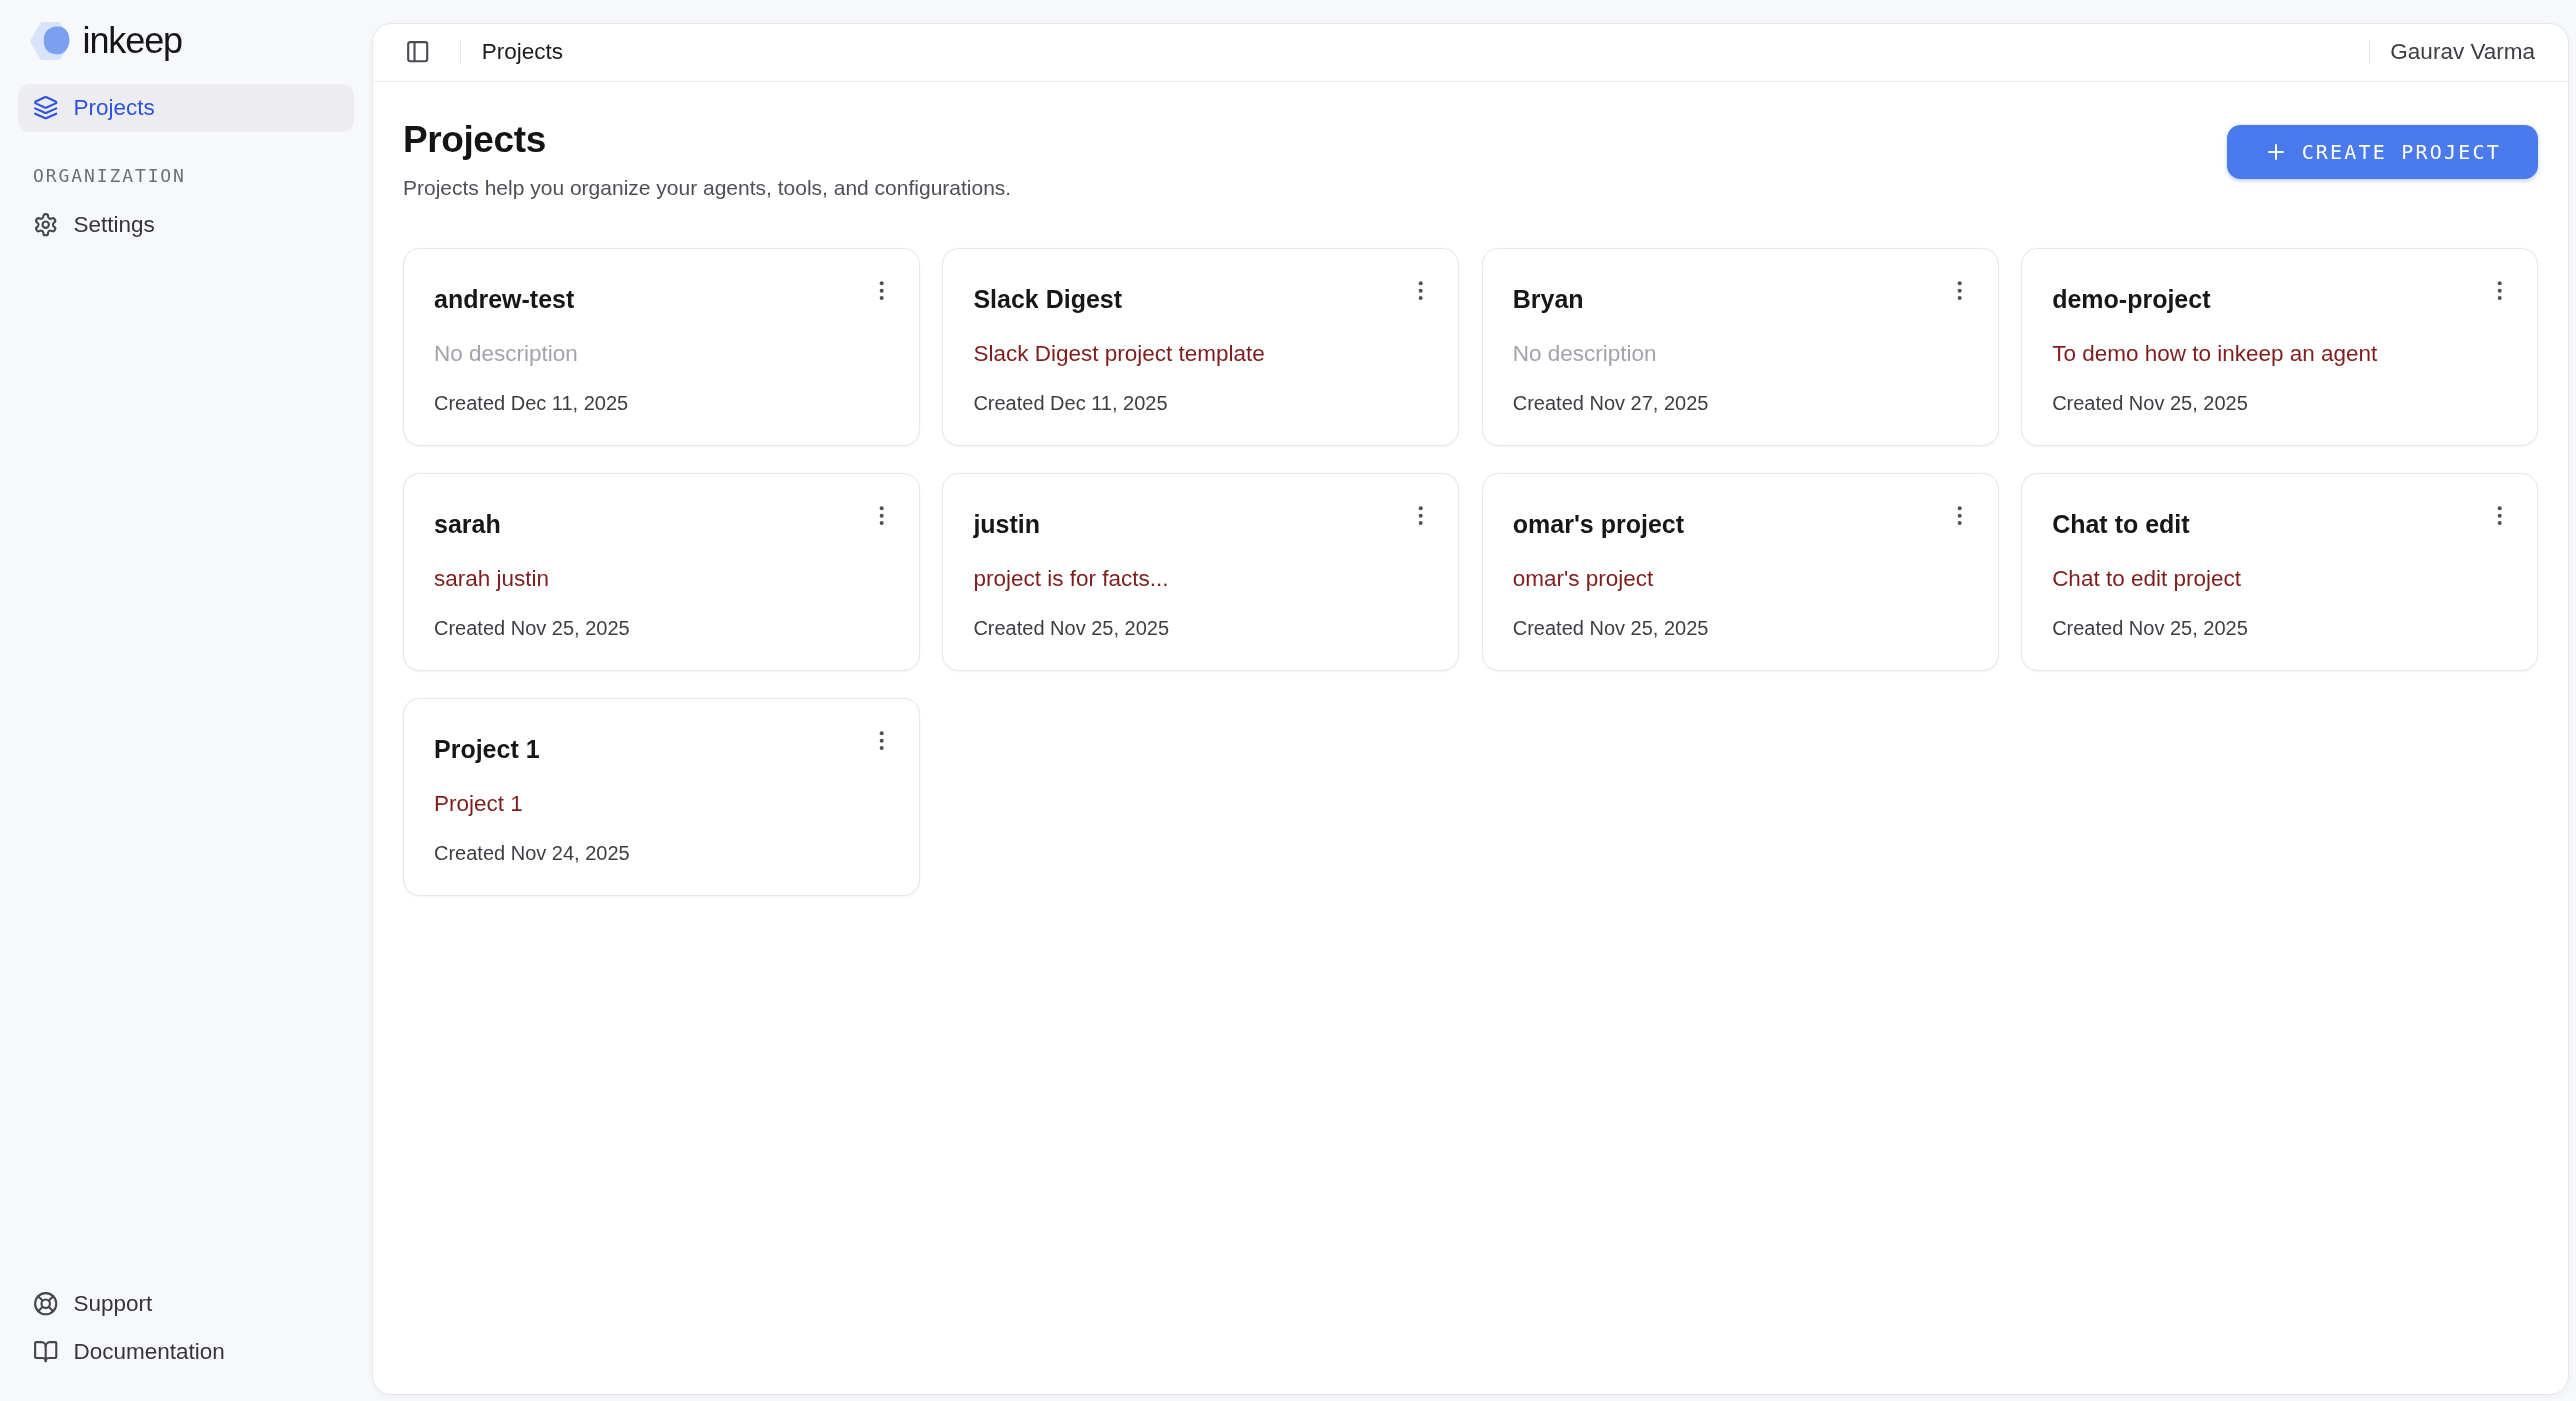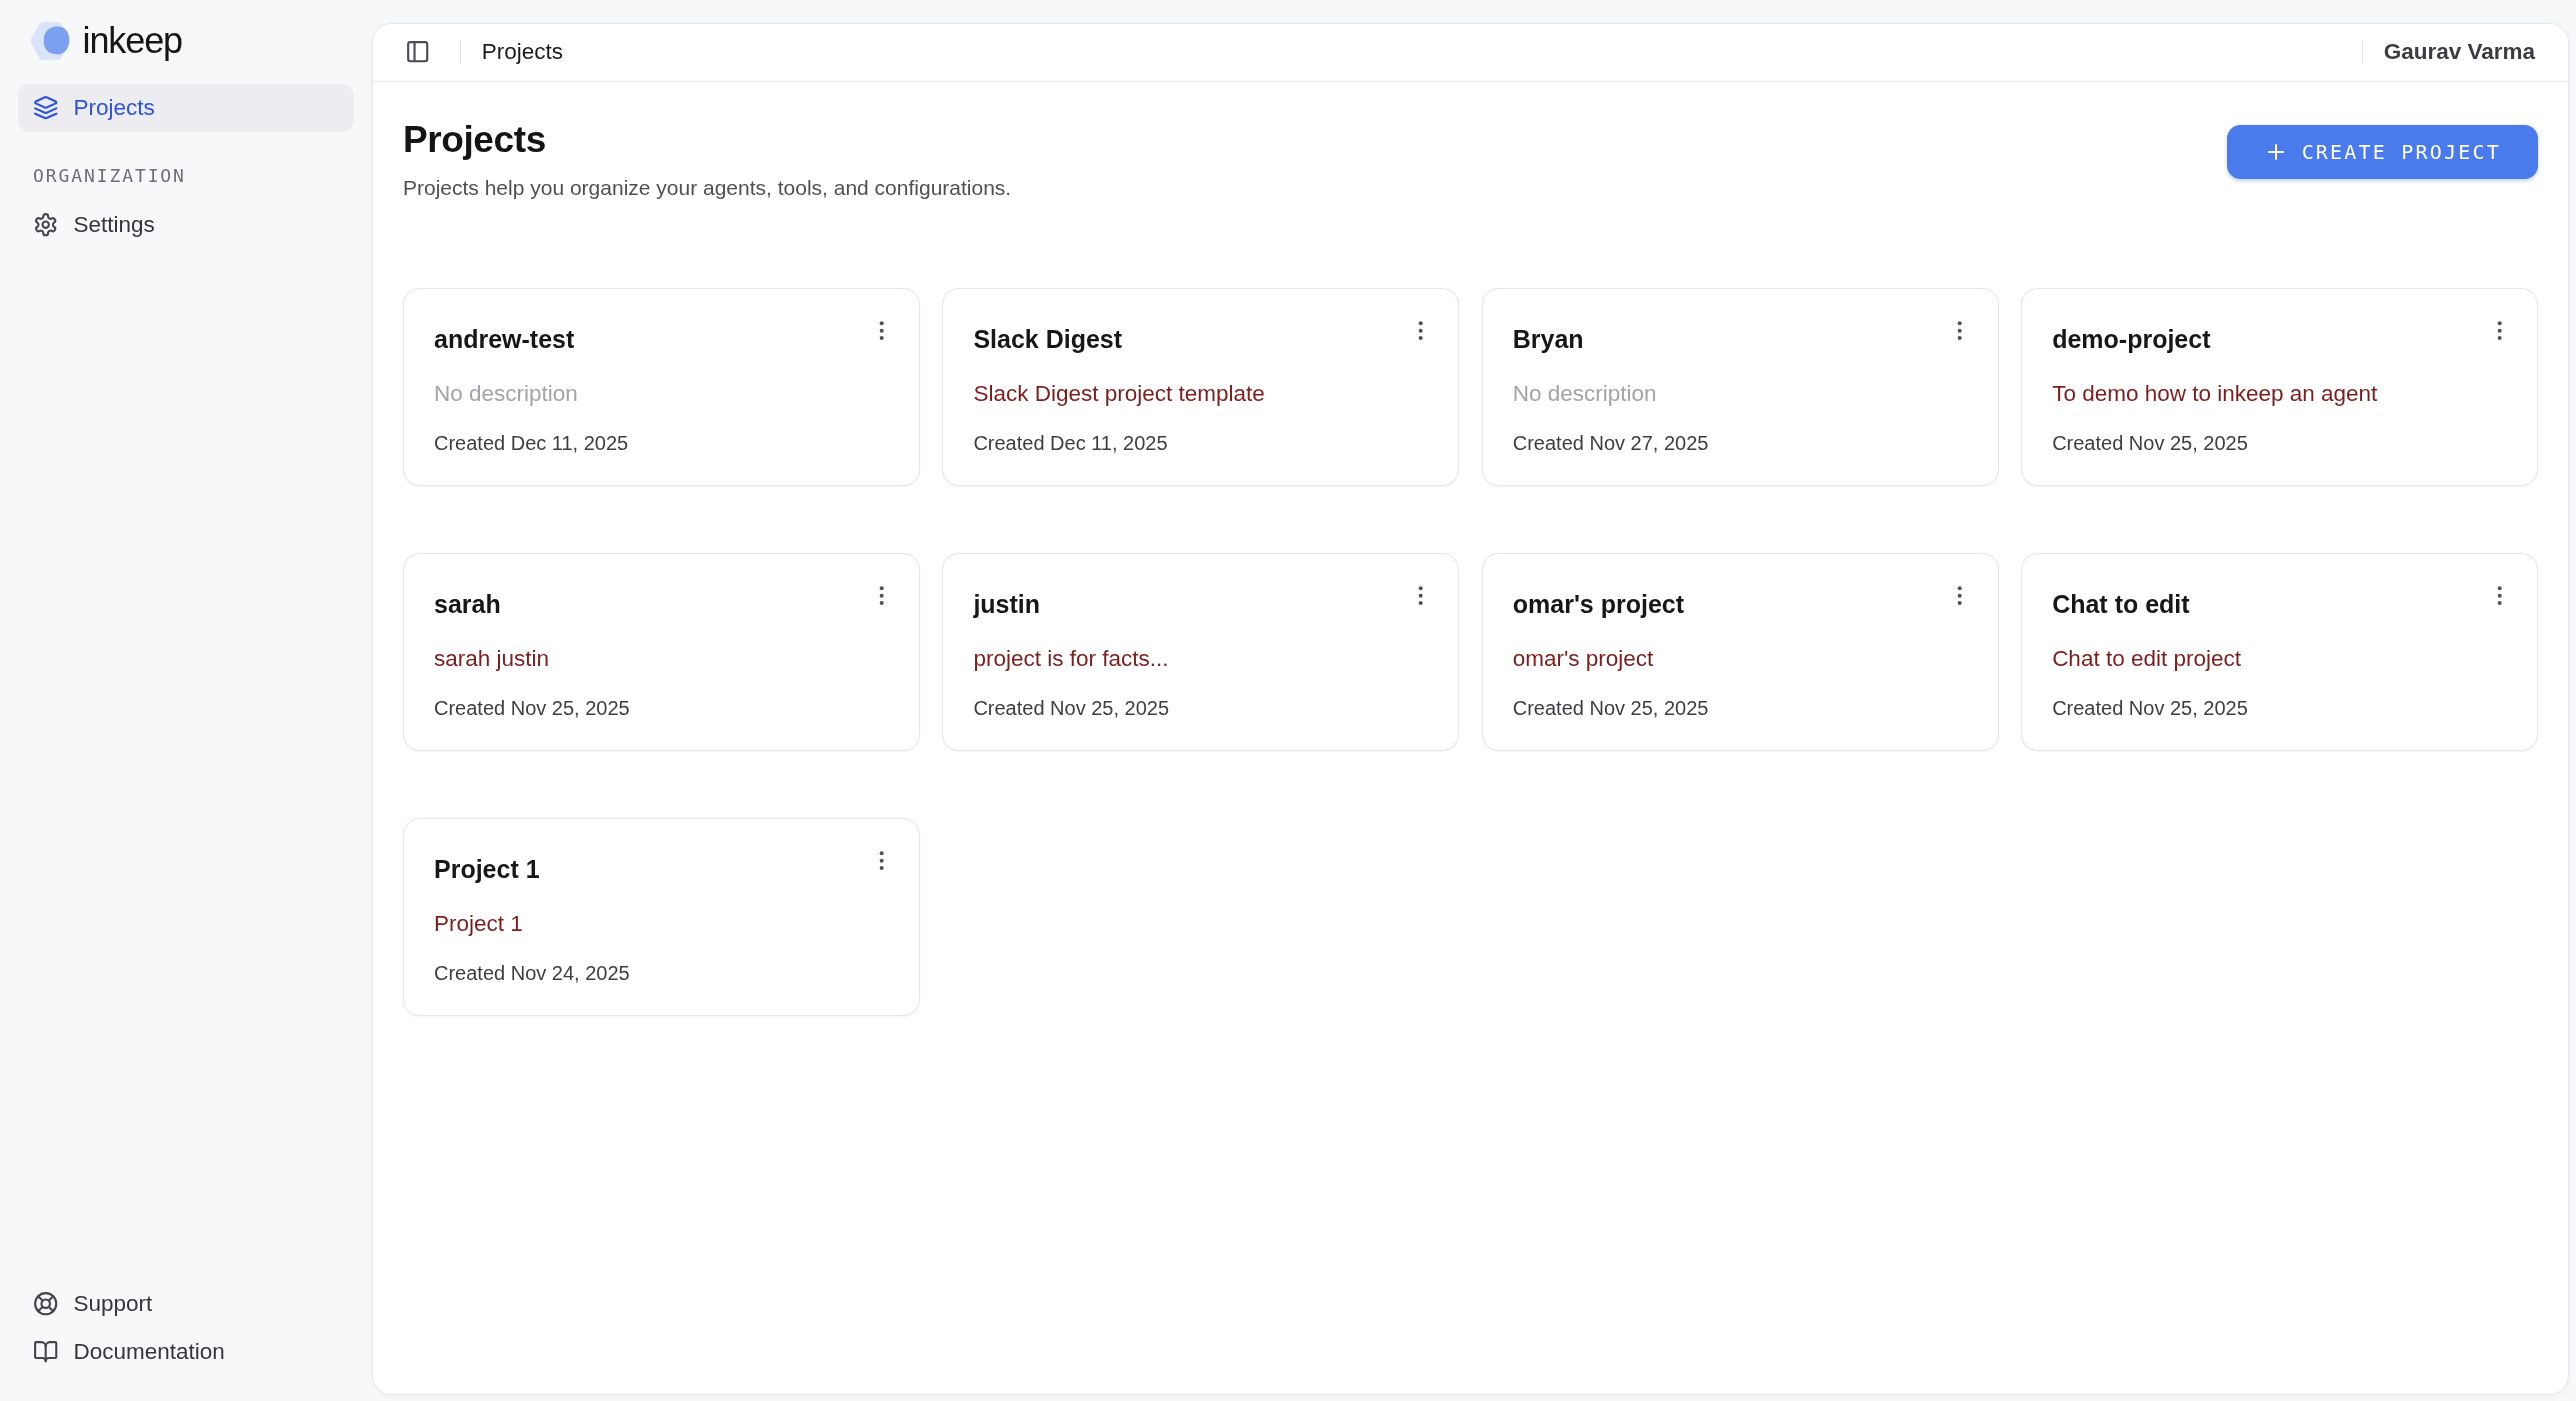--- a/index.html
+++ b/index.html
@@ -75,21 +75,21 @@
     border: none; background: transparent; border-radius: 9px;
     cursor: pointer; color: #4a4a52; padding: 0;
   }
   .icon-btn svg { width: 25.4px; height: 25.4px; }
   .vdiv { width: 0.7px; height: 24px; background: #e5e5ea; flex: 0 0 auto; }
   .crumb { font-size: 22.5px; font-weight: 500; color: #1b1b1f; }
   .spacer { flex: 1; }
   .user-name {
     font-size: 22.5px; color: #3c3c43;
     background: none; border: none; cursor: pointer;
-    font-family: inherit; padding: 0; font-weight: bold;
+    font-family: inherit; padding: 0;
   }
 
   .content { flex: 1; padding: 37px 30px; overflow: auto; }
   .page-head { display: flex; align-items: flex-start; justify-content: space-between; }
   .page-title {
     margin: 0; font-size: 37px; font-weight: 600;
     color: #141417; letter-spacing: -0.4px;
   }
   .page-subtitle { margin: 15px 0 0; font-size: 21px; color: #4f4f57; }
   .create-btn {
@@ -114,21 +114,20 @@
   }
   .card {
     position: relative;
     height: 198px;
     background: #ffffff;
     border: 0.7px solid #e6e6ea;
     border-radius: 16.5px;
     padding: 36px 30px 30px;
     box-shadow: 0 0.7px 2.2px rgba(16,24,40,.05);
     cursor: pointer;
-    margin-top: 40px;
   }
   .card-title { margin: 0; font-size: 25px; font-weight: 600; color: #17171a; line-height: 28.4px; }
   .kebab {
     position: absolute; top: 21px; right: 16.5px;
     width: 42px; height: 42px;
     display: flex; align-items: center; justify-content: center;
     border: none; background: transparent; border-radius: 9px;
     cursor: pointer; color: #4f4f57; padding: 0;
   }
   .kebab svg { width: 25.4px; height: 25.4px; }

